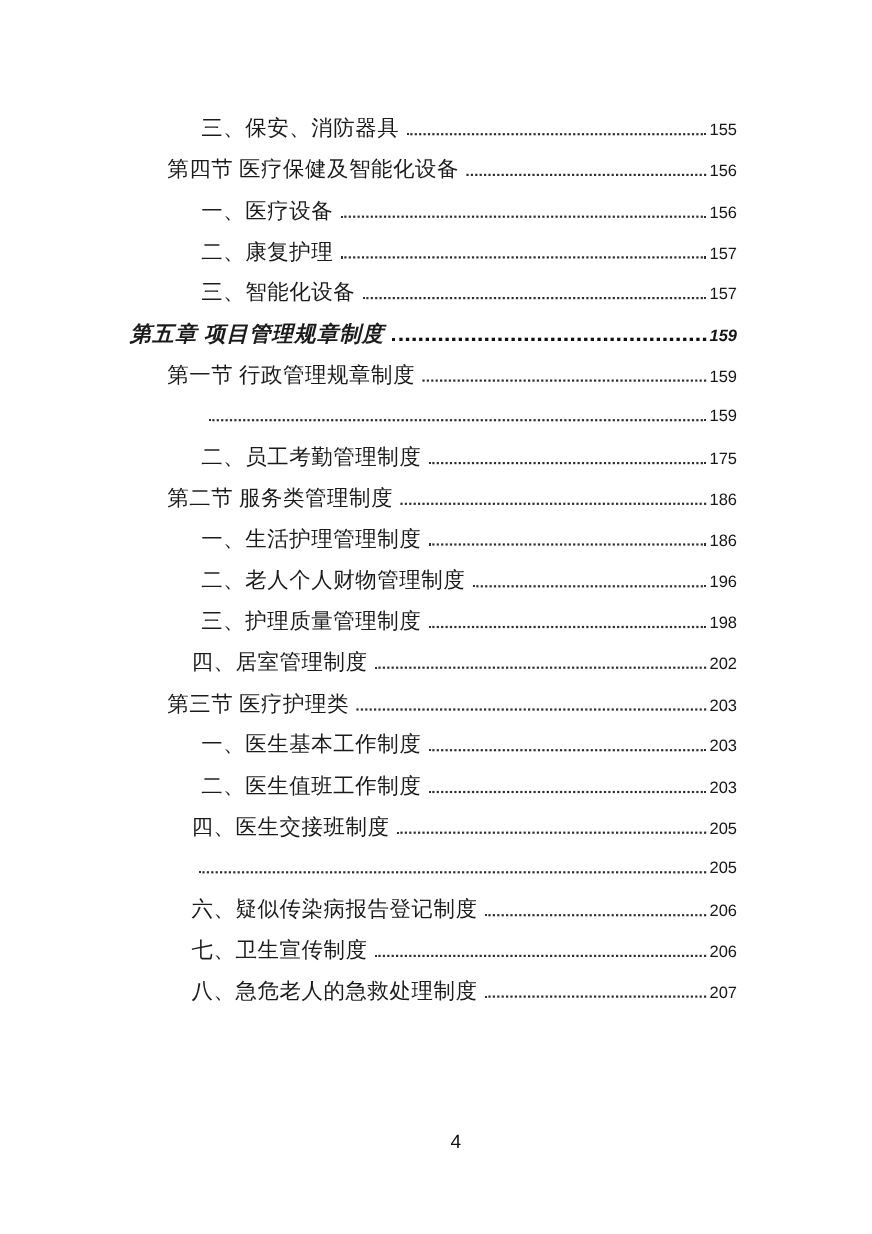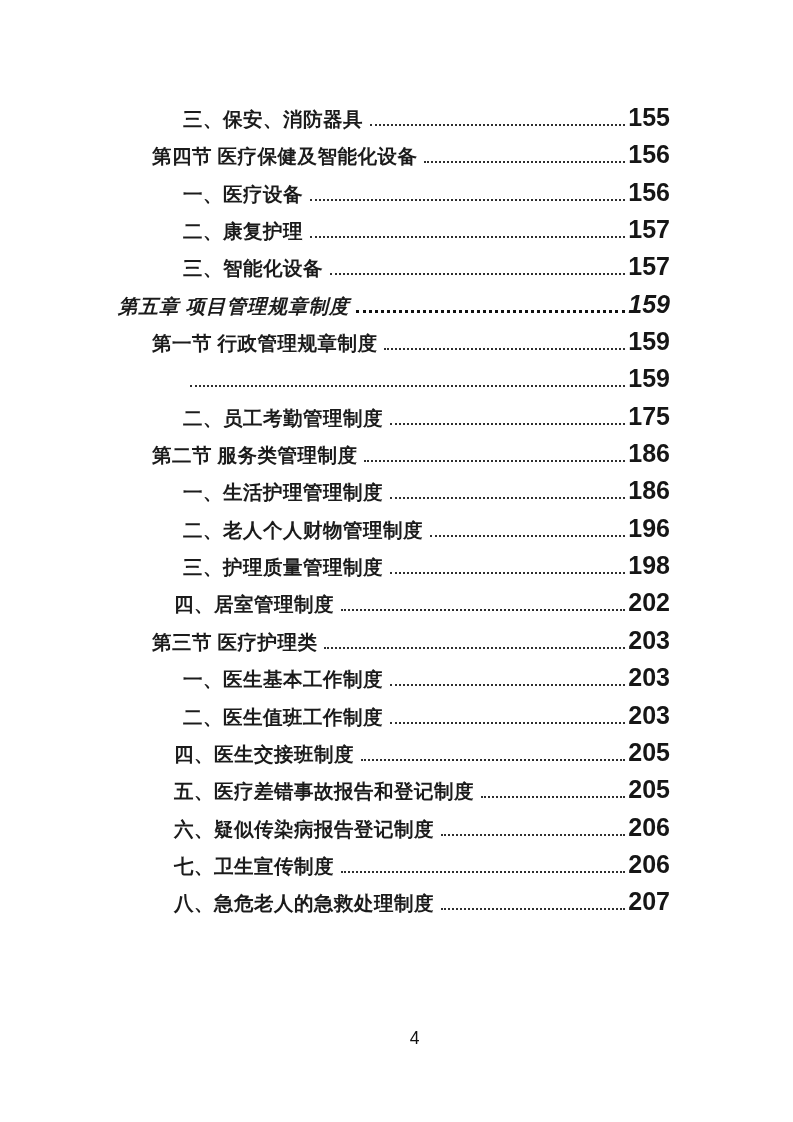--- a/index.html
+++ b/index.html
@@ -18,37 +18,36 @@
     right: 123px;
     top: 99px;
   }
   .row {
     display: flex;
     align-items: baseline;
     height: 37.35px;
     line-height: 37.35px;
     font-size: 19.5px;
     white-space: pre;
-    font-weight: bold;
   }
   .row .t {
     flex: 0 0 auto;
     letter-spacing: 0.5px;
   }
   .row .leader {
     flex: 1 1 auto;
     display: inline-block;
     border-bottom: 2.6px dotted #2e2e2e;
     margin: 0 3px 0 7px;
     min-width: 12px;
   }
   .row .pg {
     flex: 0 0 auto;
     font-family: "Liberation Sans", "DejaVu Sans", sans-serif;
-    font-size: 25px;
+    font-size: 15px;
     color: #161616;
   }
   .lvl-chapter { padding-left: 22px; font-weight: 700; font-style: italic; }
   .lvl-chapter .t { letter-spacing: 1px; }
   .lvl-chapter .leader { border-bottom-width: 3.4px; border-bottom-color: #111; }
   .lvl-chapter .pg { font-weight: 700; }
   .lvl-section { padding-left: 56px; }
   .lvl-item    { padding-left: 87px; }
   .lvl-item2   { padding-left: 78px; justify-content: center; }
   .footer {
@@ -172,21 +171,20 @@
     </div>
 
 
     <div class="row lvl-item2">
       <span class="t">四、医生交接班制度</span>
       <span class="leader"></span>
       <span class="pg">205</span>
     </div>
 
     <div class="row lvl-item2">
-      <span class="t">五、医疗差错事故报告和登记制度</span>
       <span class="leader"></span>
       <span class="pg">205</span>
     </div>
 
     <div class="row lvl-item2">
       <span class="t">六、疑似传染病报告登记制度</span>
       <span class="leader"></span>
       <span class="pg">206</span>
     </div>
 

